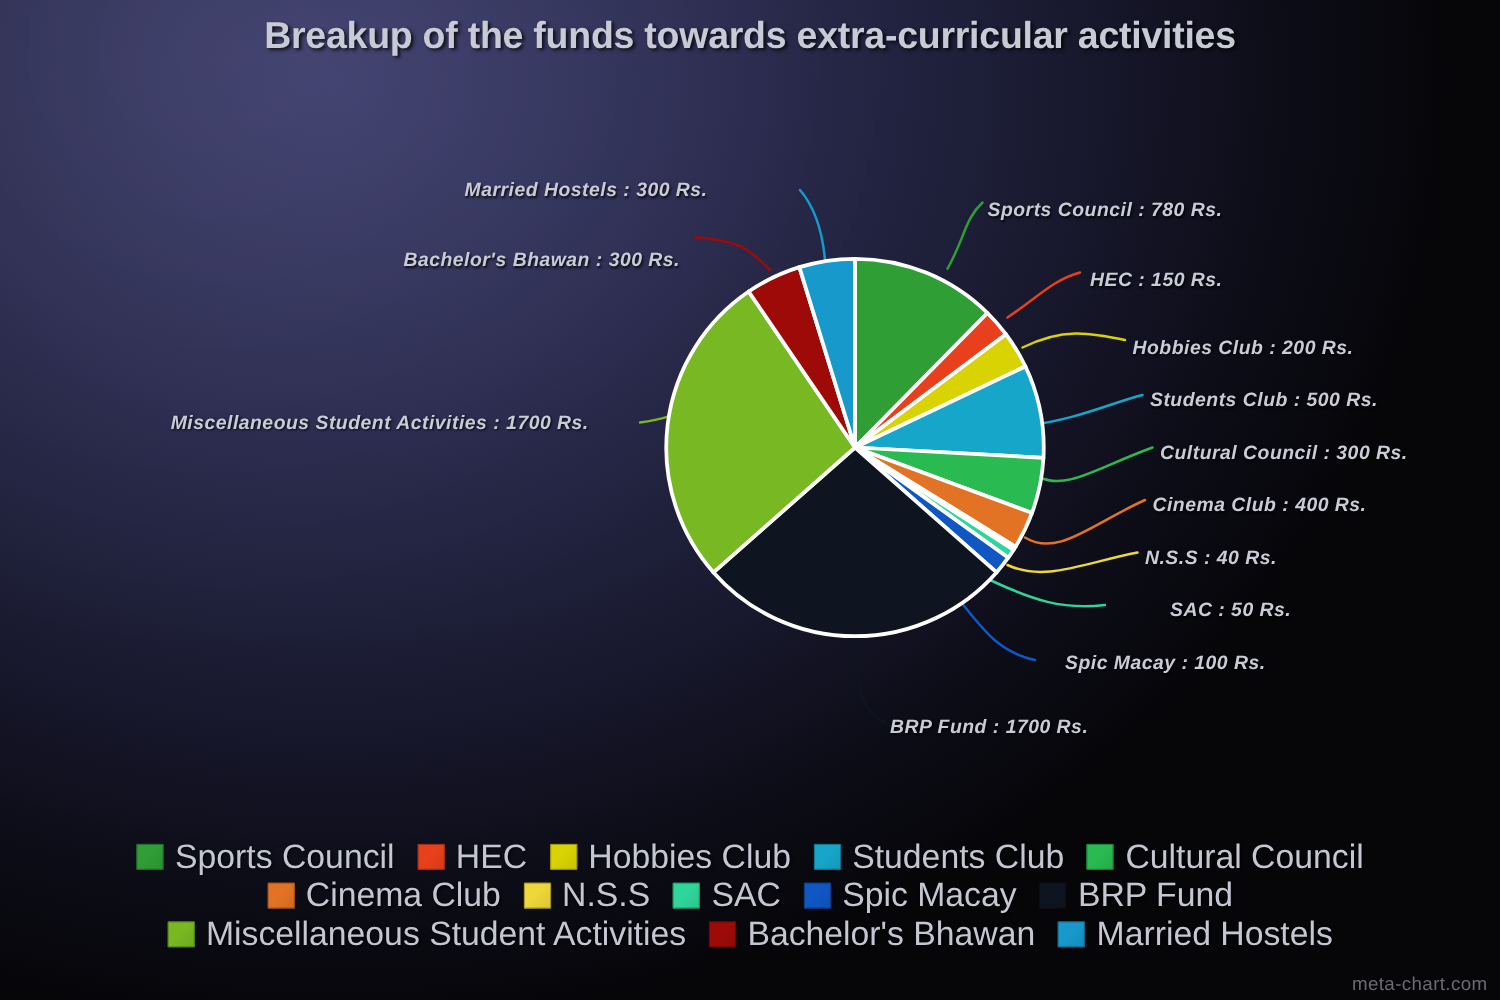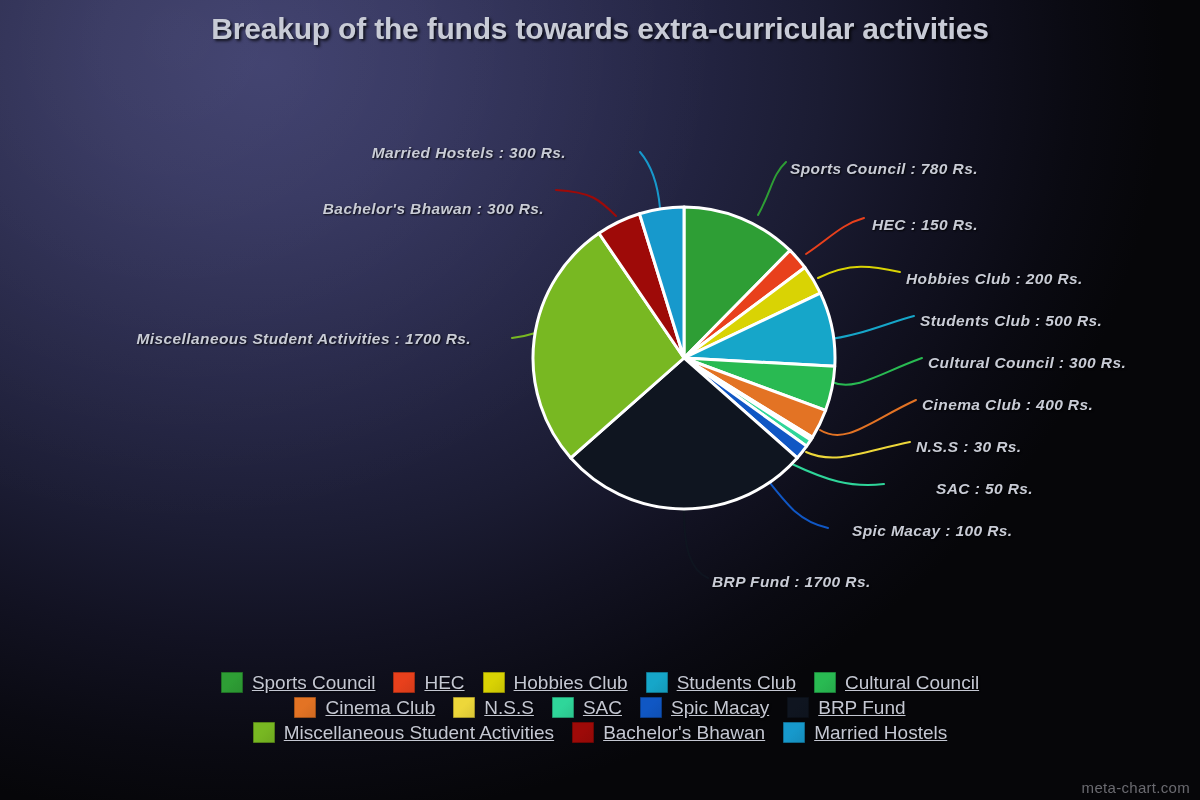--- a/index.html
+++ b/index.html
@@ -48,24 +48,23 @@
     display:flex;flex-direction:column;align-items:center;gap:4px;
   }
   .legend-row{display:flex;flex-direction:row;align-items:center;justify-content:center;gap:0px;}
   .legend-item{display:flex;flex-direction:row;align-items:center;margin:0 9px;}
   .swatch{
     width:22px;height:21px;display:inline-block;margin-right:9px;
     border-radius:1px;
     box-shadow:inset 0 0 0 1px rgba(0,0,0,0.28);
   }
   .legend-label{
-    font-size:19px;color:#c4c7d2;
+    font-size:27px;color:#c4c7d2;
     text-shadow:1px 1px 2px rgba(0,0,0,0.8);
     line-height:1;
-    text-decoration:underline;
   }
 
   .watermark{
     position:absolute;right:10px;bottom:4px;
     font-size:15px;color:#6a6a70;
     letter-spacing:0.3px;
   }
 </style>
 </head>
 <body>
@@ -161,21 +160,21 @@
         <path d="M 684 358 L 639.49 213.71 A 151 151 0 0 1 684.00 207.00 Z" fill="url(#sg12)" stroke="#ffffff" stroke-width="3" stroke-linejoin="round"></path>
       </g>
   </svg>
 
   <div class="callout r" style="left:790px;top:160px;">Sports Council : 780 Rs.</div>
   <div class="callout r" style="left:872px;top:216px;">HEC : 150 Rs.</div>
   <div class="callout r" style="left:906px;top:270px;">Hobbies Club : 200 Rs.</div>
   <div class="callout r" style="left:920px;top:312px;">Students Club : 500 Rs.</div>
   <div class="callout r" style="left:928px;top:354px;">Cultural Council : 300 Rs.</div>
   <div class="callout r" style="left:922px;top:396px;">Cinema Club : 400 Rs.</div>
-  <div class="callout r" style="left:916px;top:438px;">N.S.S : 30 Rs.</div>
+  <div class="callout r" style="left:916px;top:438px;">N.S.S : 40 Rs.</div>
   <div class="callout r" style="left:890px;top:480px;margin-left:46px;">SAC : 50 Rs.</div>
   <div class="callout r" style="left:852px;top:522px;">Spic Macay : 100 Rs.</div>
   <div class="callout r" style="left:712px;top:573px;">BRP Fund : 1700 Rs.</div>
   <div class="callout l" style="right:729px;top:330px;">Miscellaneous Student Activities : 1700 Rs.</div>
   <div class="callout l" style="right:656px;top:200px;">Bachelor's Bhawan : 300 Rs.</div>
   <div class="callout l" style="right:634px;top:144px;">Married Hostels : 300 Rs.</div>
 
   <div class="legend" id="legend">
       <div class="legend-row">
         <div class="legend-item">

